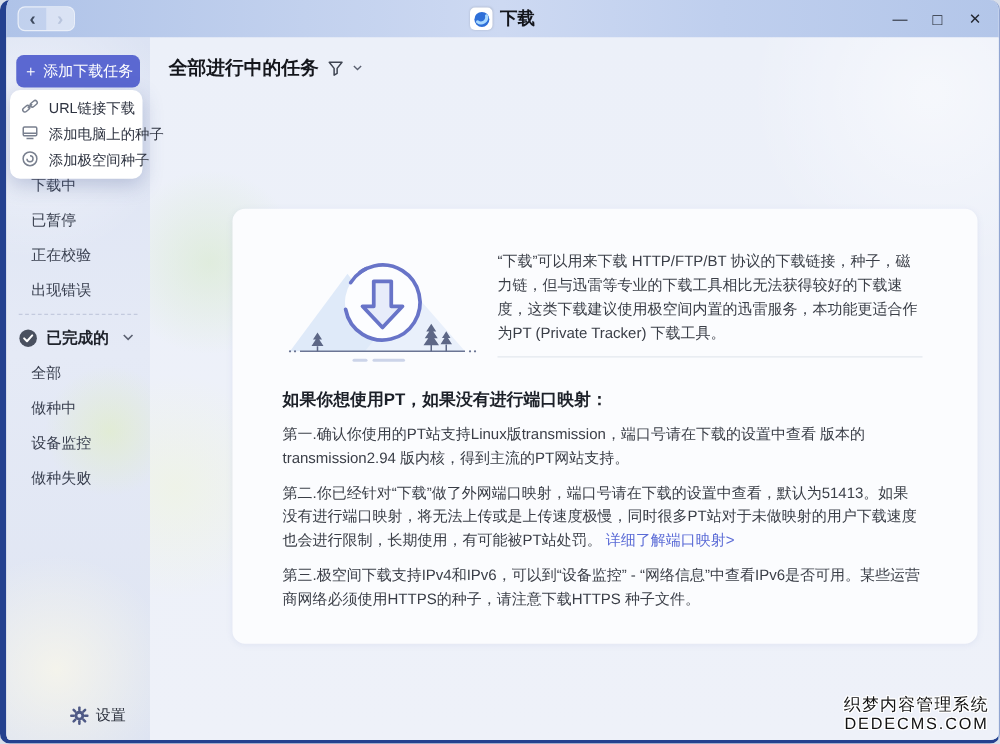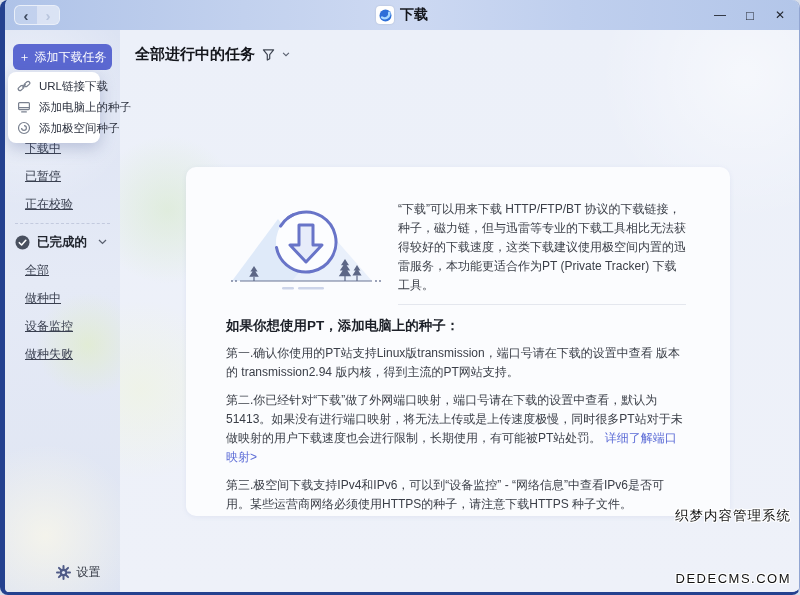--- a/index.html
+++ b/index.html
@@ -43,31 +43,31 @@
 
   .add-btn{
     display:flex;align-items:center;justify-content:center;gap:4px;
     width:99px;height:26px;margin:14px auto 0;border:none;border-radius:6px;
     background:#5b68d1;color:#fff;font-size:12px;cursor:pointer;
     font-family:"Liberation Sans","DejaVu Sans",sans-serif;
   }
   .add-btn .plus{font-size:12px;line-height:1;}
 
   .dropdown{
-    position:absolute;top:42px;left:3px;width:92px;z-index:6;
+    position:absolute;top:42px;left:3px;width:106px;z-index:6;
     background:#fff;border-radius:8px;box-shadow:0 5px 16px rgba(60,80,140,.28);
     padding:4px 0;
   }
   .dropdown-item{display:flex;align-items:center;gap:8px;height:21px;padding-left:9px;
     font-size:11.5px;color:#2e3340;cursor:pointer;white-space:nowrap;}
   .dropdown-item svg{flex:none;}
 
   .menu{margin-top:64px;}
   .menu-item{height:28px;display:flex;align-items:center;padding-left:20px;
-    font-size:12px;color:#3a4050;cursor:pointer;text-decoration:underline;}
+    font-size:12px;color:#3a4050;cursor:pointer;}
   .menu-divider{border-top:1px dashed #c3cade;margin:5px 10px 4px;}
   .completed-header{height:28px;display:flex;align-items:center;gap:7px;padding-left:10px;
     font-size:12.5px;font-weight:bold;color:#20242d;cursor:pointer;}
   .completed-header .chev{margin-left:auto;margin-right:13px;display:flex;}
 
   .settings{position:absolute;left:0;right:0;bottom:11px;display:flex;align-items:center;
     justify-content:center;gap:6px;font-size:12px;color:#2f3440;cursor:pointer;padding-left:31px;}
 
   
   .main{flex:1;position:relative;
@@ -75,38 +75,38 @@
       radial-gradient(circle at 7% 32%, rgba(213,233,199,.55), rgba(213,233,199,0) 10%),
       radial-gradient(circle at 3% 64%, rgba(240,245,216,.5), rgba(240,245,216,0) 12%),
       radial-gradient(circle at 92% 8%, rgba(255,255,255,.5), rgba(255,255,255,0) 18%),
       linear-gradient(180deg,#ecf0f9,#eef1f9);
   }
   .main-header{display:flex;align-items:center;gap:7px;padding:15px 0 0 15px;}
   .main-title{font-size:15px;font-weight:bold;color:#14161c;}
   .filter-btn,.filter-chev{display:flex;align-items:center;cursor:pointer;}
 
   .card{
-    width:544px;margin:103px 0 0 66px;background:#fbfcfe;border-radius:10px;
-    padding:26px 44px 2px 40px;box-shadow:0 1px 5px rgba(110,130,185,.10);
+    width:596px;margin:103px 0 0 66px;background:#fbfcfe;border-radius:10px;
+    padding:26px 44px 26px 40px;box-shadow:0 1px 5px rgba(110,130,185,.10);
   }
   .card-top{display:flex;gap:12px;}
   .illus{width:160px;height:106px;flex:none;}
   .intro-col{flex:1;padding-top:7px;}
   .intro{font-size:12px;line-height:19px;color:#3a3e47;}
   .intro-divider{border-top:1px solid #e4e7ee;margin-top:9px;}
   .pt-heading{font-size:13.5px;font-weight:bold;color:#1c2028;margin-top:12px;}
   .pt{font-size:12px;line-height:19px;color:#3a3e47;margin-top:9px;}
   .pt-link{color:#5b6bd6;cursor:pointer;}
 
   
   .watermark{position:absolute;right:8px;bottom:6px;text-align:right;z-index:9;
     font-weight:normal;color:#131313;
     text-shadow:-1px -1px 0 #fff,1px -1px 0 #fff,-1px 1px 0 #fff,1px 1px 0 #fff,0 1px 0 #fff,0 -1px 0 #fff,1px 0 0 #fff,-1px 0 0 #fff;}
   .watermark .l1{font-size:13.5px;letter-spacing:1px;line-height:15px;}
-  .watermark .l2{font-size:13px;letter-spacing:1.5px;line-height:15px;margin-top:48px;}
+  .watermark .l2{font-size:13px;letter-spacing:1.5px;line-height:15px;}
 </style>
 </head>
 <body>
 
 <div class="window">
 
   <div class="titlebar">
     <div class="nav-group">
       <span class="nav-btn">‹</span>
       <span class="nav-btn fwd">›</span>
@@ -164,20 +164,21 @@
             </svg>
           </span>
           <span>添加极空间种子</span>
         </div>
       </div>
 
       <nav class="menu">
         <div class="menu-item">下载中</div>
         <div class="menu-item">已暂停</div>
         <div class="menu-item">正在校验</div>
+        <div class="menu-item">出现错误</div>
 
         <div class="menu-divider"></div>
 
         <div class="completed-header">
           <span style="display:flex;">
             <svg width="15" height="15" viewBox="0 0 15 15">
               <circle cx="7.5" cy="7.5" r="7" fill="#49505f"></circle>
               <path d="M4.3 7.7 L6.6 10 L10.8 5.3" stroke="#fff" stroke-width="1.6" fill="none" stroke-linecap="round" stroke-linejoin="round"></path>
             </svg>
           </span>
@@ -252,21 +253,21 @@
             <circle cx="80" cy="49" r="30" fill="#fcfdff" stroke="#6874c8" stroke-width="3" stroke-dasharray="166 22.5" stroke-linecap="round" transform="rotate(-148 80 49)"></circle>
             <circle cx="80" cy="49" r="30" fill="none" stroke="#6874c8" stroke-width="3" stroke-dasharray="6 182.5" stroke-linecap="round" transform="rotate(-127 80 49)"></circle>
             <path d="M73 32 h14 v20 h9 L80 69 L64 52 h9 Z" fill="#e7ecfa" stroke="#6874c8" stroke-width="3" stroke-linejoin="round"></path>
           </svg>
           <div class="intro-col">
             <p class="intro">“下载”可以用来下载 HTTP/FTP/BT 协议的下载链接，种子，磁力链，但与迅雷等专业的下载工具相比无法获得较好的下载速度，这类下载建议使用极空间内置的迅雷服务，本功能更适合作为PT (Private Tracker) 下载工具。</p>
             <div class="intro-divider"></div>
           </div>
         </div>
 
-        <div class="pt-heading">如果你想使用PT，添加电脑上的种子：</div>
+        <div class="pt-heading">如果你想使用PT，如果没有进行端口映射：</div>
         <p class="pt">第一.确认你使用的PT站支持Linux版transmission，端口号请在下载的设置中查看 版本的 transmission2.94 版内核，得到主流的PT网站支持。</p>
         <p class="pt">
           <span>第二.你已经针对“下载”做了外网端口映射，端口号请在下载的设置中查看，默认为51413。如果没有进行端口映射，将无法上传或是上传速度极慢，同时很多PT站对于未做映射的用户下载速度也会进行限制，长期使用，有可能被PT站处罚。</span>
           <span class="pt-link">详细了解端口映射&gt;</span>
         </p>
         <p class="pt">第三.极空间下载支持IPv4和IPv6，可以到“设备监控” - “网络信息”中查看IPv6是否可用。某些运营商网络必须使用HTTPS的种子，请注意下载HTTPS 种子文件。</p>
       </div>
     </main>
   </div>
 

